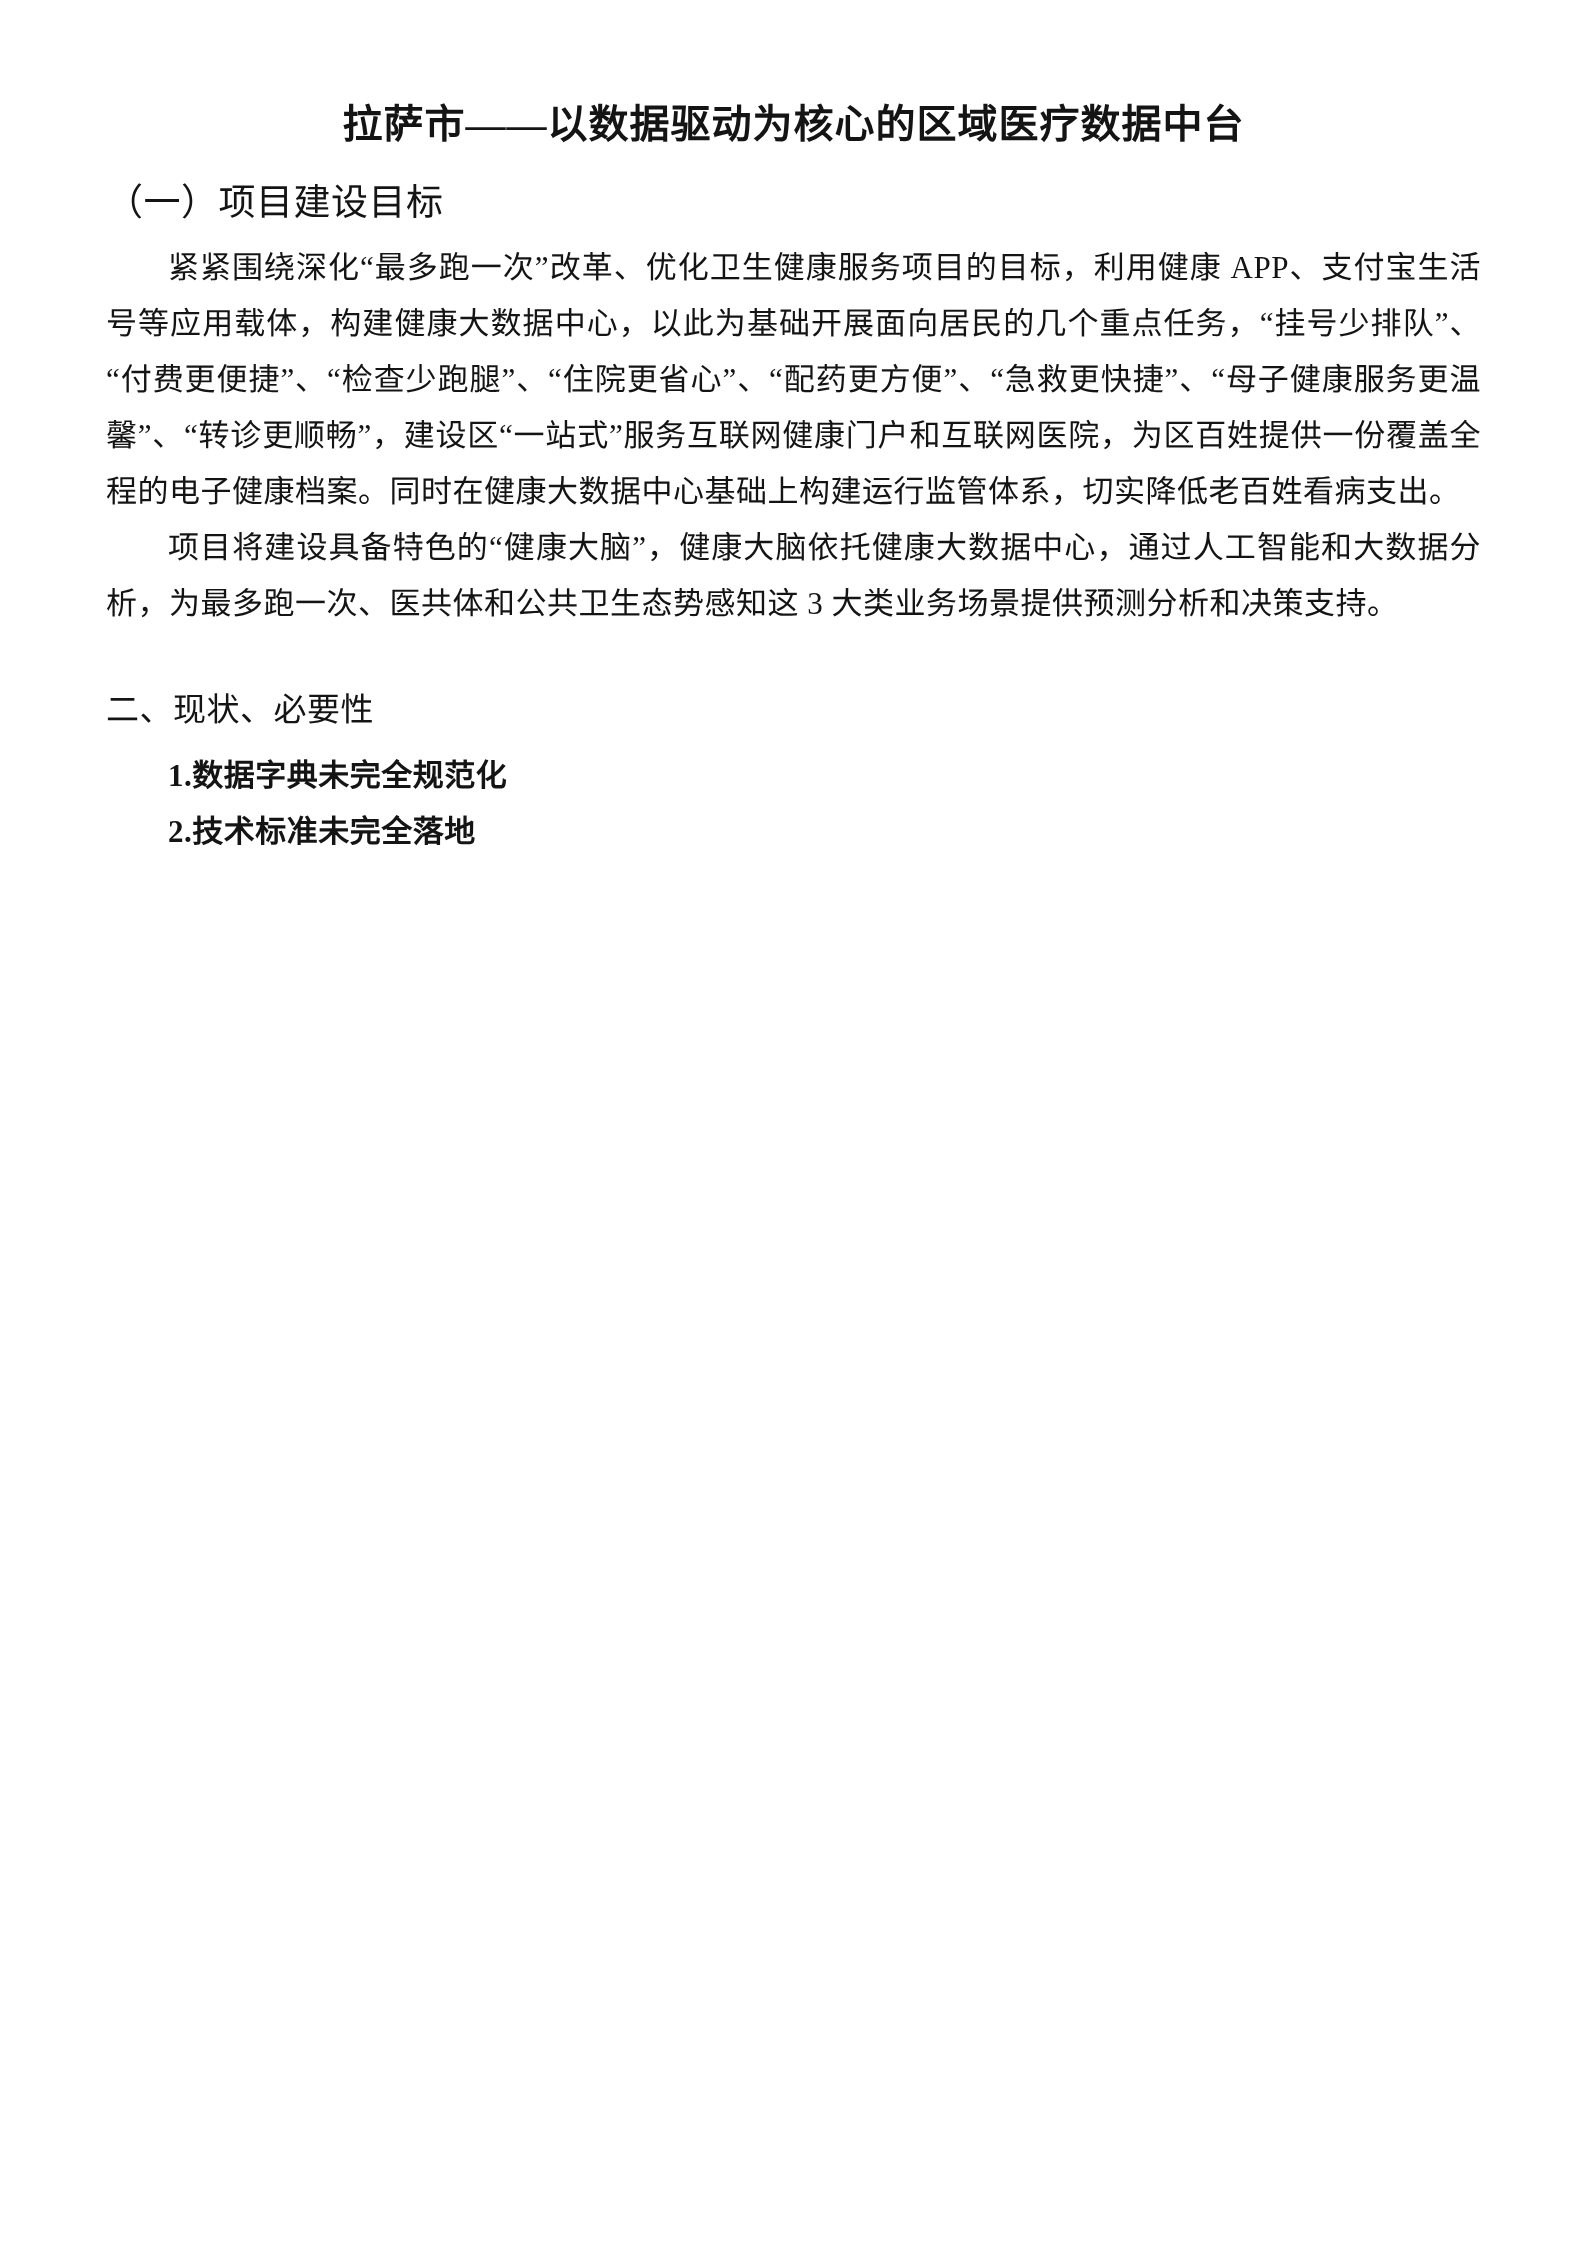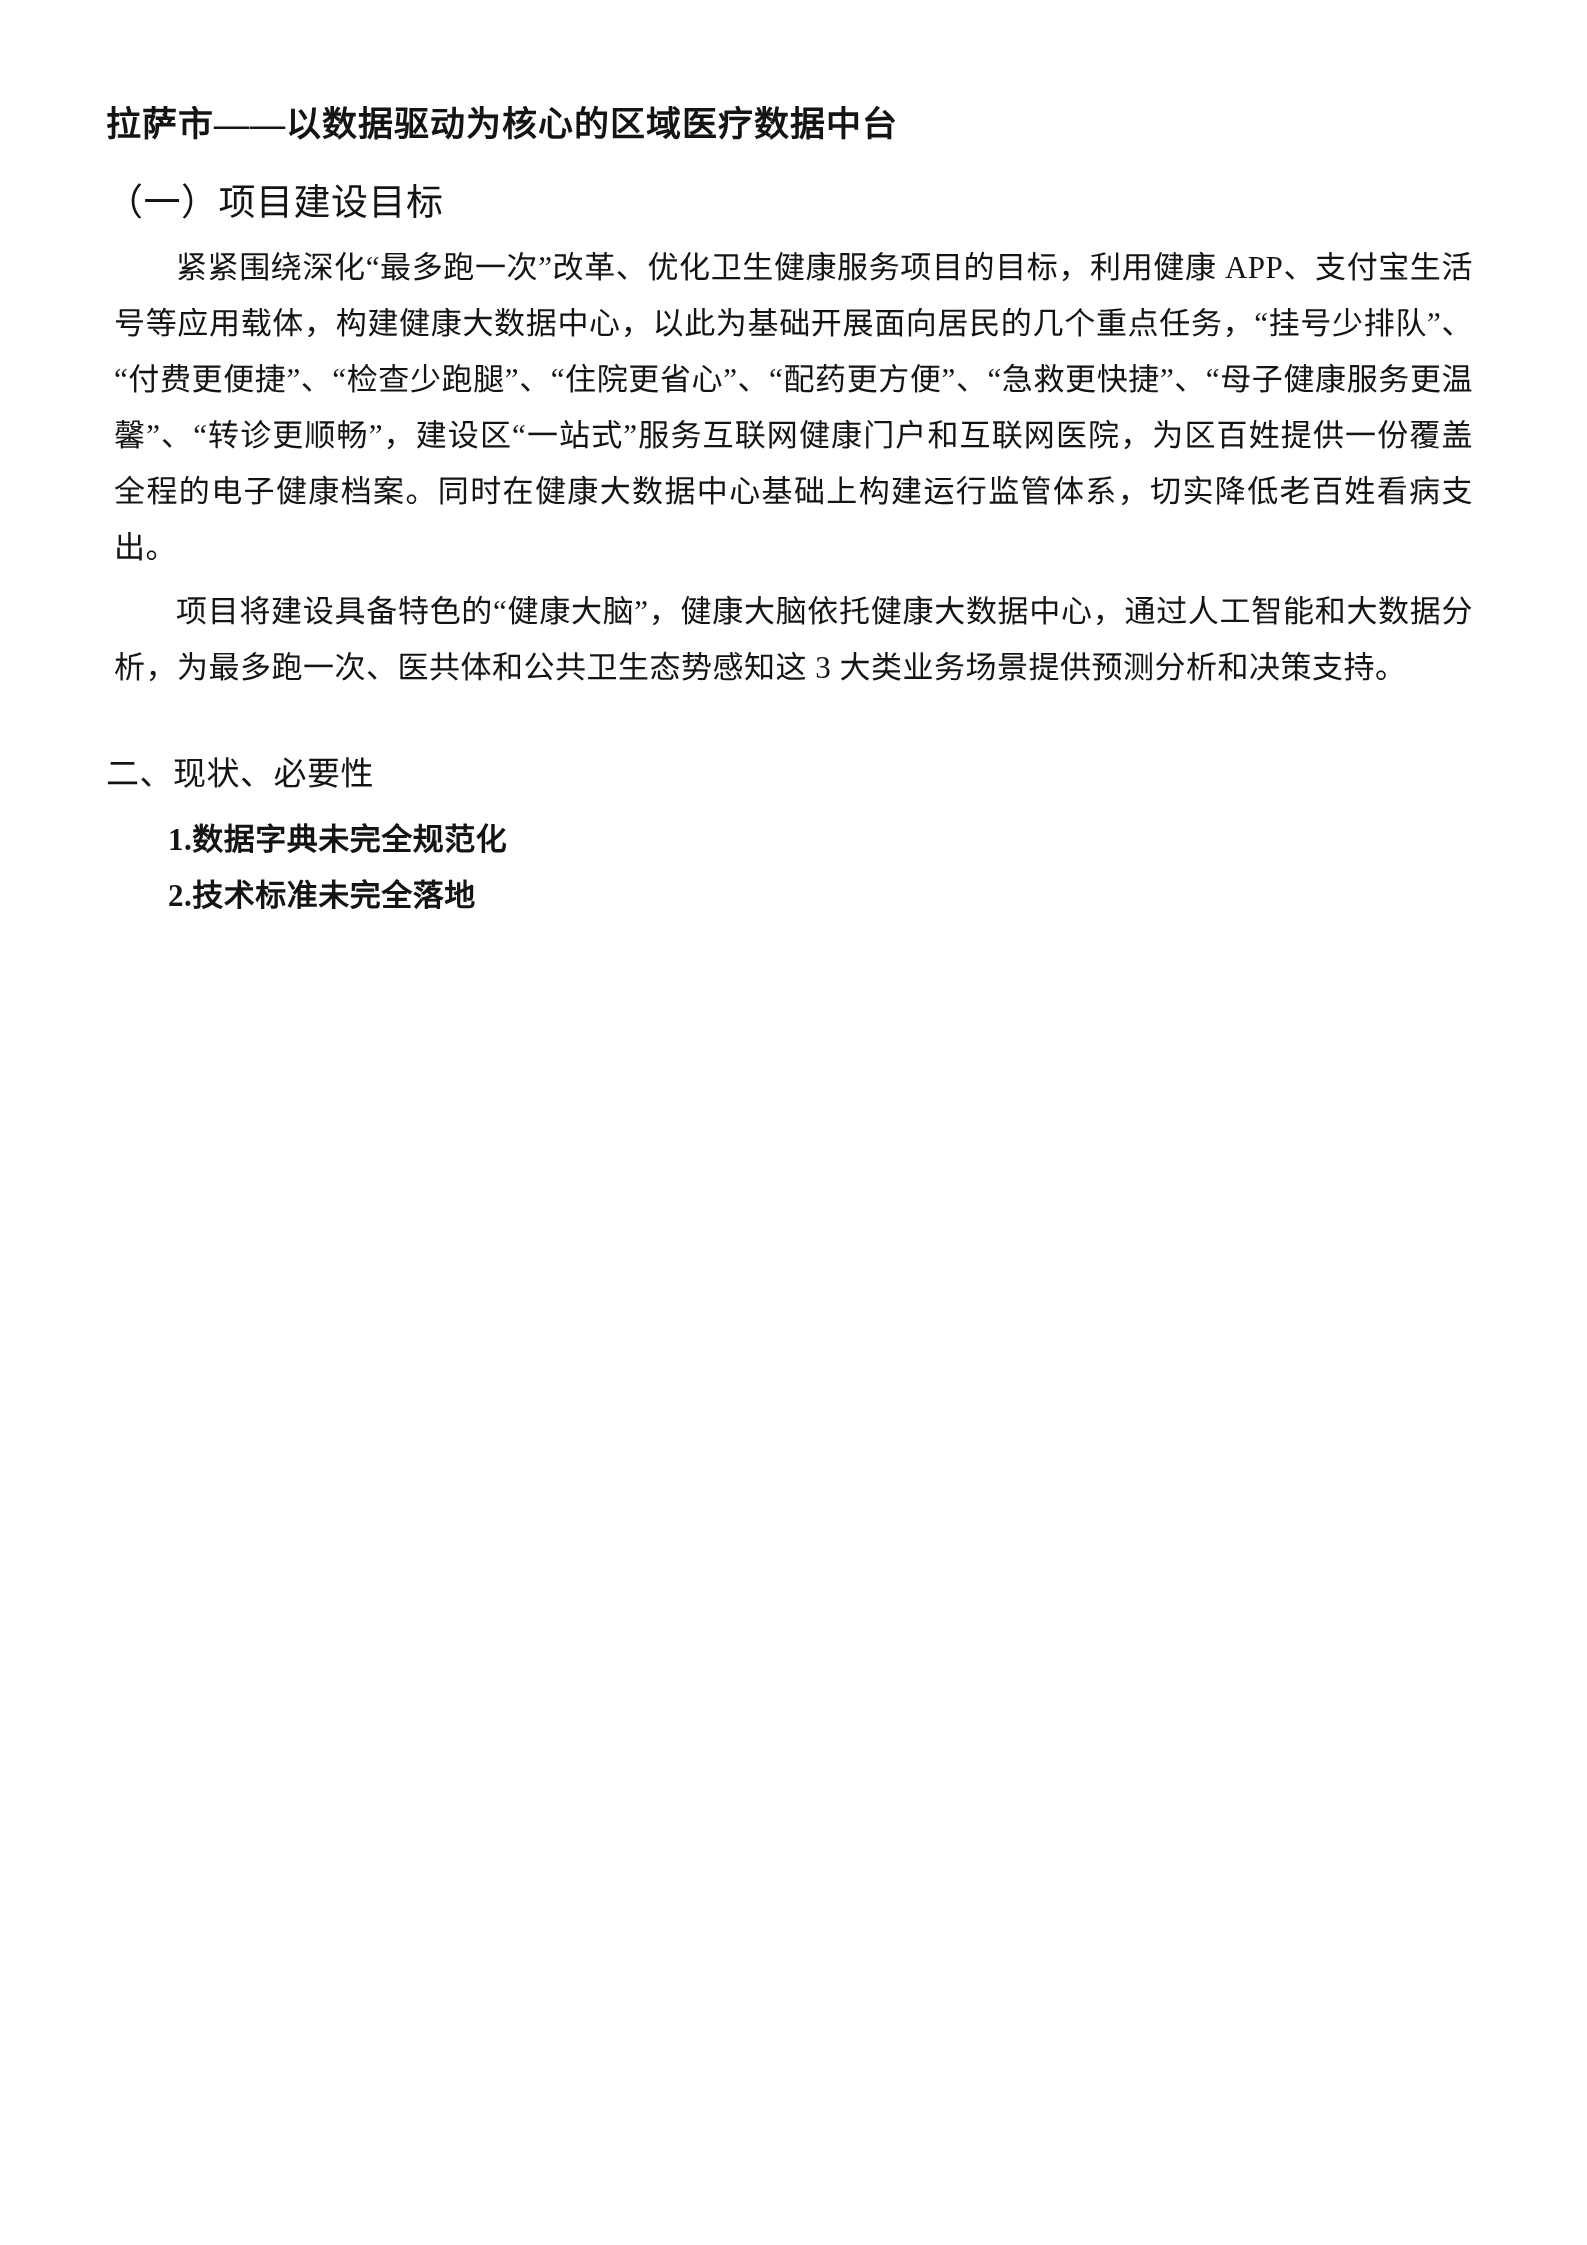--- a/index.html
+++ b/index.html
@@ -11,38 +11,39 @@
     position: relative;
     width: 1587px;
     height: 2245px;
     box-sizing: border-box;
     padding: 100px 106px 0 106px;
     background: #ffffff;
     color: #141414;
     font-family: "Liberation Serif", "DejaVu Serif", serif;
   }
   .doc-title {
-    font-size: 35px;
+    font-size: 40px;
     font-weight: 700;
+    text-align: center;
     line-height: 50px;
     margin: 0 0 28px 0;
     letter-spacing: 1px;
   }
   .sub-heading {
     font-size: 37px;
     font-weight: 400;
     line-height: 50px;
     margin: 0 0 12px 0;
     letter-spacing: 0.5px;
   }
   .body-paragraph {
     font-size: 31px;
     font-weight: 400;
     line-height: 56px;
-    margin: 8px;
+    margin: 0;
     text-indent: 2em;
     text-align: justify;
     text-justify: inter-ideograph;
     letter-spacing: 0.5px;
   }
   .section-heading {
     font-size: 33px;
     font-weight: 400;
     line-height: 56px;
     margin: 50px 0 10px 0;

